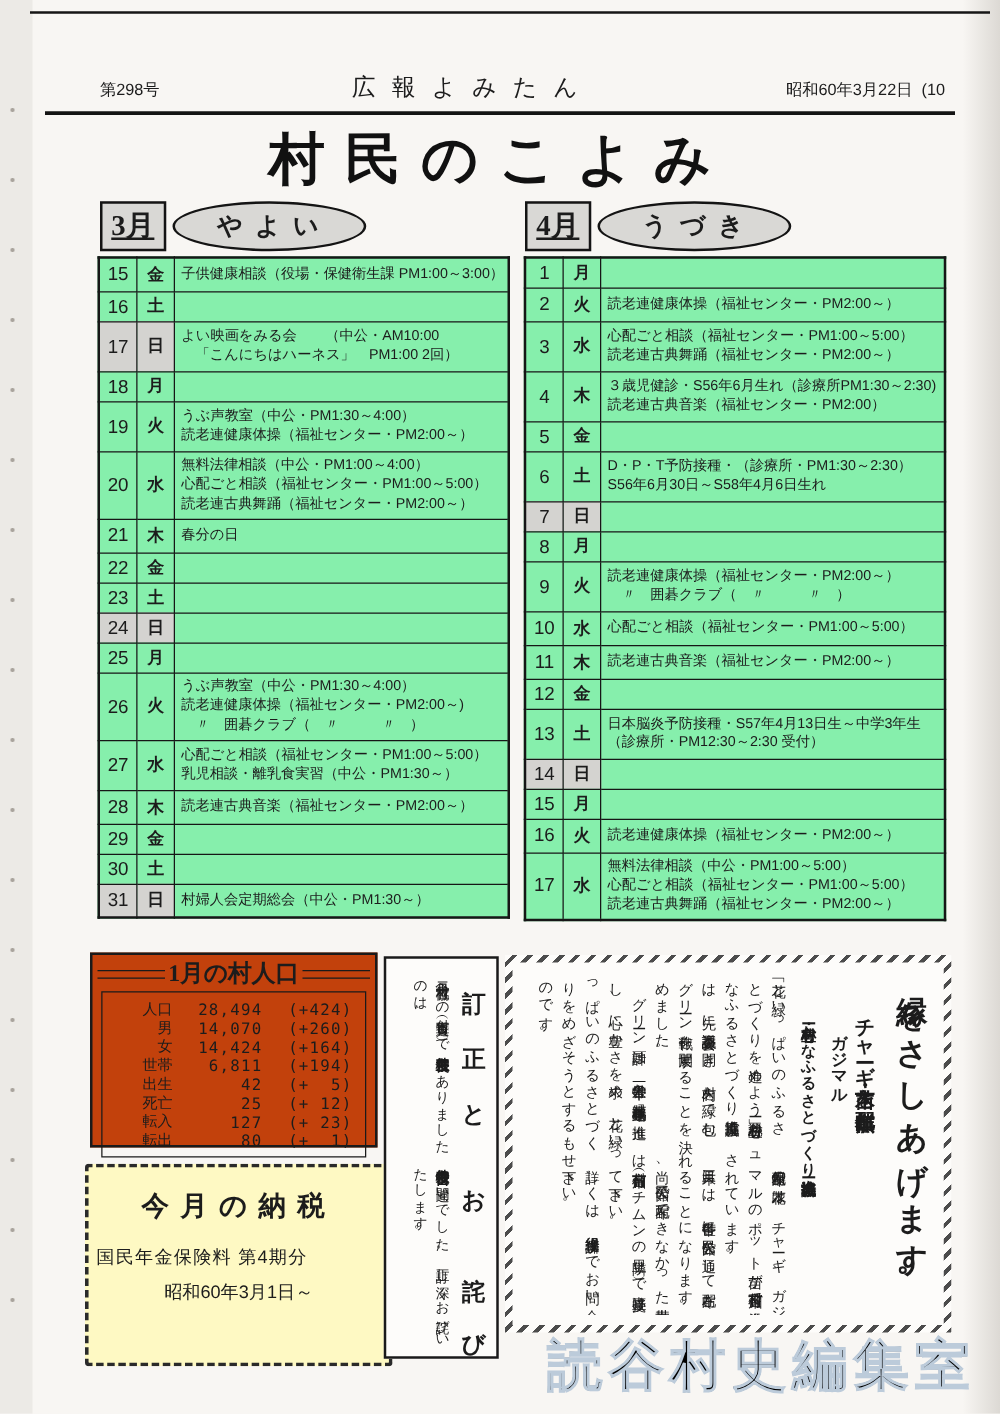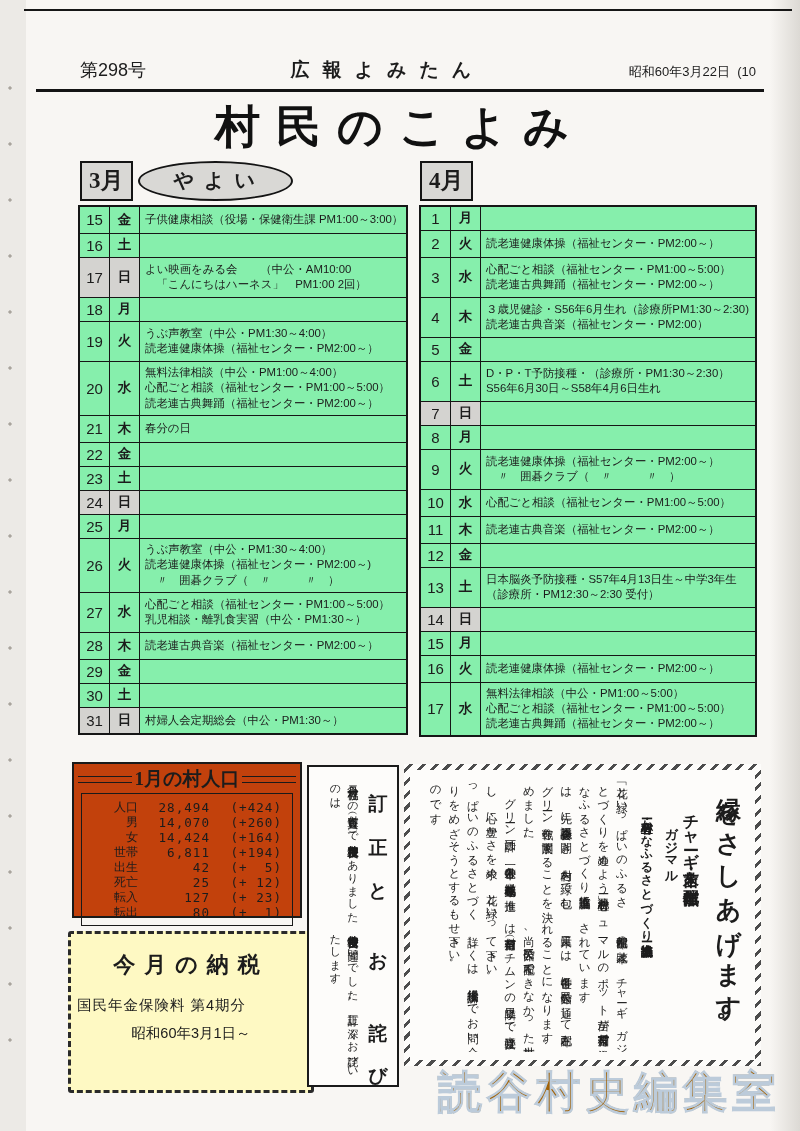--- a/index.html
+++ b/index.html
@@ -15,35 +15,35 @@
   .binding-dots{position:absolute;left:6px;top:60px;width:8px;height:1000px;
     background-image:radial-gradient(circle,#a9a49d 1.3px,transparent 2px);
     background-size:8px 56px;background-repeat:repeat-y;}
   .right-edge{position:absolute;right:0;top:0;width:30px;height:1131px;
     background:linear-gradient(to right,rgba(0,0,0,0),#dcd9d4);}
   .top-line{position:absolute;top:9px;left:24px;right:8px;height:2px;background:#161616;}
 
   
   .masthead{position:absolute;top:57px;left:80px;right:44px;display:flex;
     align-items:baseline;justify-content:space-between;}
-  .issue-no{font-size:18px;}
+  .issue-no{font-size:13px;}
   .pub-name{font-family:"Liberation Serif","DejaVu Serif",serif;font-size:19px;
-    letter-spacing:13px;font-weight:bold;}
+    letter-spacing:13px;font-weight:normal;}
   .pub-date{font-size:13px;}
   .masthead-rule{position:absolute;top:89px;left:36px;right:36px;height:2.5px;background:#141414;}
 
   .page-title{position:absolute;top:97px;left:0;width:100%;text-align:center;
     font-family:"Liberation Serif","DejaVu Serif",serif;font-size:45px;font-weight:bold;
     letter-spacing:16px;color:#111;}
 
   
   .month-group{position:absolute;top:161px;display:flex;align-items:center;gap:5px;}
   .mg-march{left:80px;} .mg-april{left:420px;}
   .month-box{background:#d9d8d5;border:2px solid #141414;font-size:23px;font-weight:bold;
-    padding:2px 7px 3px;font-family:"Liberation Serif","DejaVu Serif",serif;}
+    padding:2px 7px 3px;font-family:"Liberation Serif","DejaVu Serif",serif;text-decoration:underline;}
   .month-ellipse{background:#d9d8d5;border:2px solid #141414;border-radius:50%;
     font-size:20px;font-weight:bold;letter-spacing:10px;padding:4px 26px 5px 34px;
     font-family:"Liberation Serif","DejaVu Serif",serif;}
 
   
   table.cal{border-collapse:collapse;table-layout:fixed;position:absolute;top:205px;
     background:#86efac;}
   .cal-march{left:78px;width:330px;}
   .cal-april{left:419px;width:338px;}
   table.cal td{border:1.4px solid #161616;vertical-align:middle;}
@@ -102,21 +102,21 @@
   .en-sub-main{font-size:16px;padding-top:26px;}
   .en-sub-sub{font-size:13px;padding-top:40px;}
   .en-org{height:100%;font-size:12px;font-weight:bold;padding-top:34px;}
   .en-body{flex:1;display:flex;flex-direction:column;overflow:hidden;}
   .en-band{height:50%;font-size:11.5px;line-height:1.62;letter-spacing:.5px;}
   .en-band p{margin:0;}
 
   
   .watermark{position:absolute;left:438px;top:1063px;
     font-size:44px;font-weight:bold;letter-spacing:5px;
-    color:#a16207;-webkit-text-stroke:1px #bccbda;
+    color:#000000;-webkit-text-stroke:1px #bccbda;
     font-family:"Liberation Sans","DejaVu Sans",sans-serif;white-space:nowrap;}
 </style>
 </head>
 <body>
 
 <div class="binding-strip"></div>
 <div class="binding-dots"></div>
 <div class="right-edge"></div>
 <div class="top-line"></div>
 
@@ -128,20 +128,21 @@
 <div class="masthead-rule"></div>
 
 <div class="page-title">村民のこよみ</div>
 
 <div class="month-group mg-march">
   <span class="month-box">3月</span>
   <span class="month-ellipse">やよい</span>
 </div>
 <div class="month-group mg-april">
   <span class="month-box">4月</span>
+  <span class="month-ellipse">うづき</span>
 </div>
 
 <table class="cal cal-march">
     <tbody>
       <tr style="height: 27px;">
         <td class="c-date">15</td>
         <td class="c-day">金</td>
         <td class="c-events">
           <div>子供健康相談（役場・保健衛生課 PM1:00～3:00）</div>
         </td>

